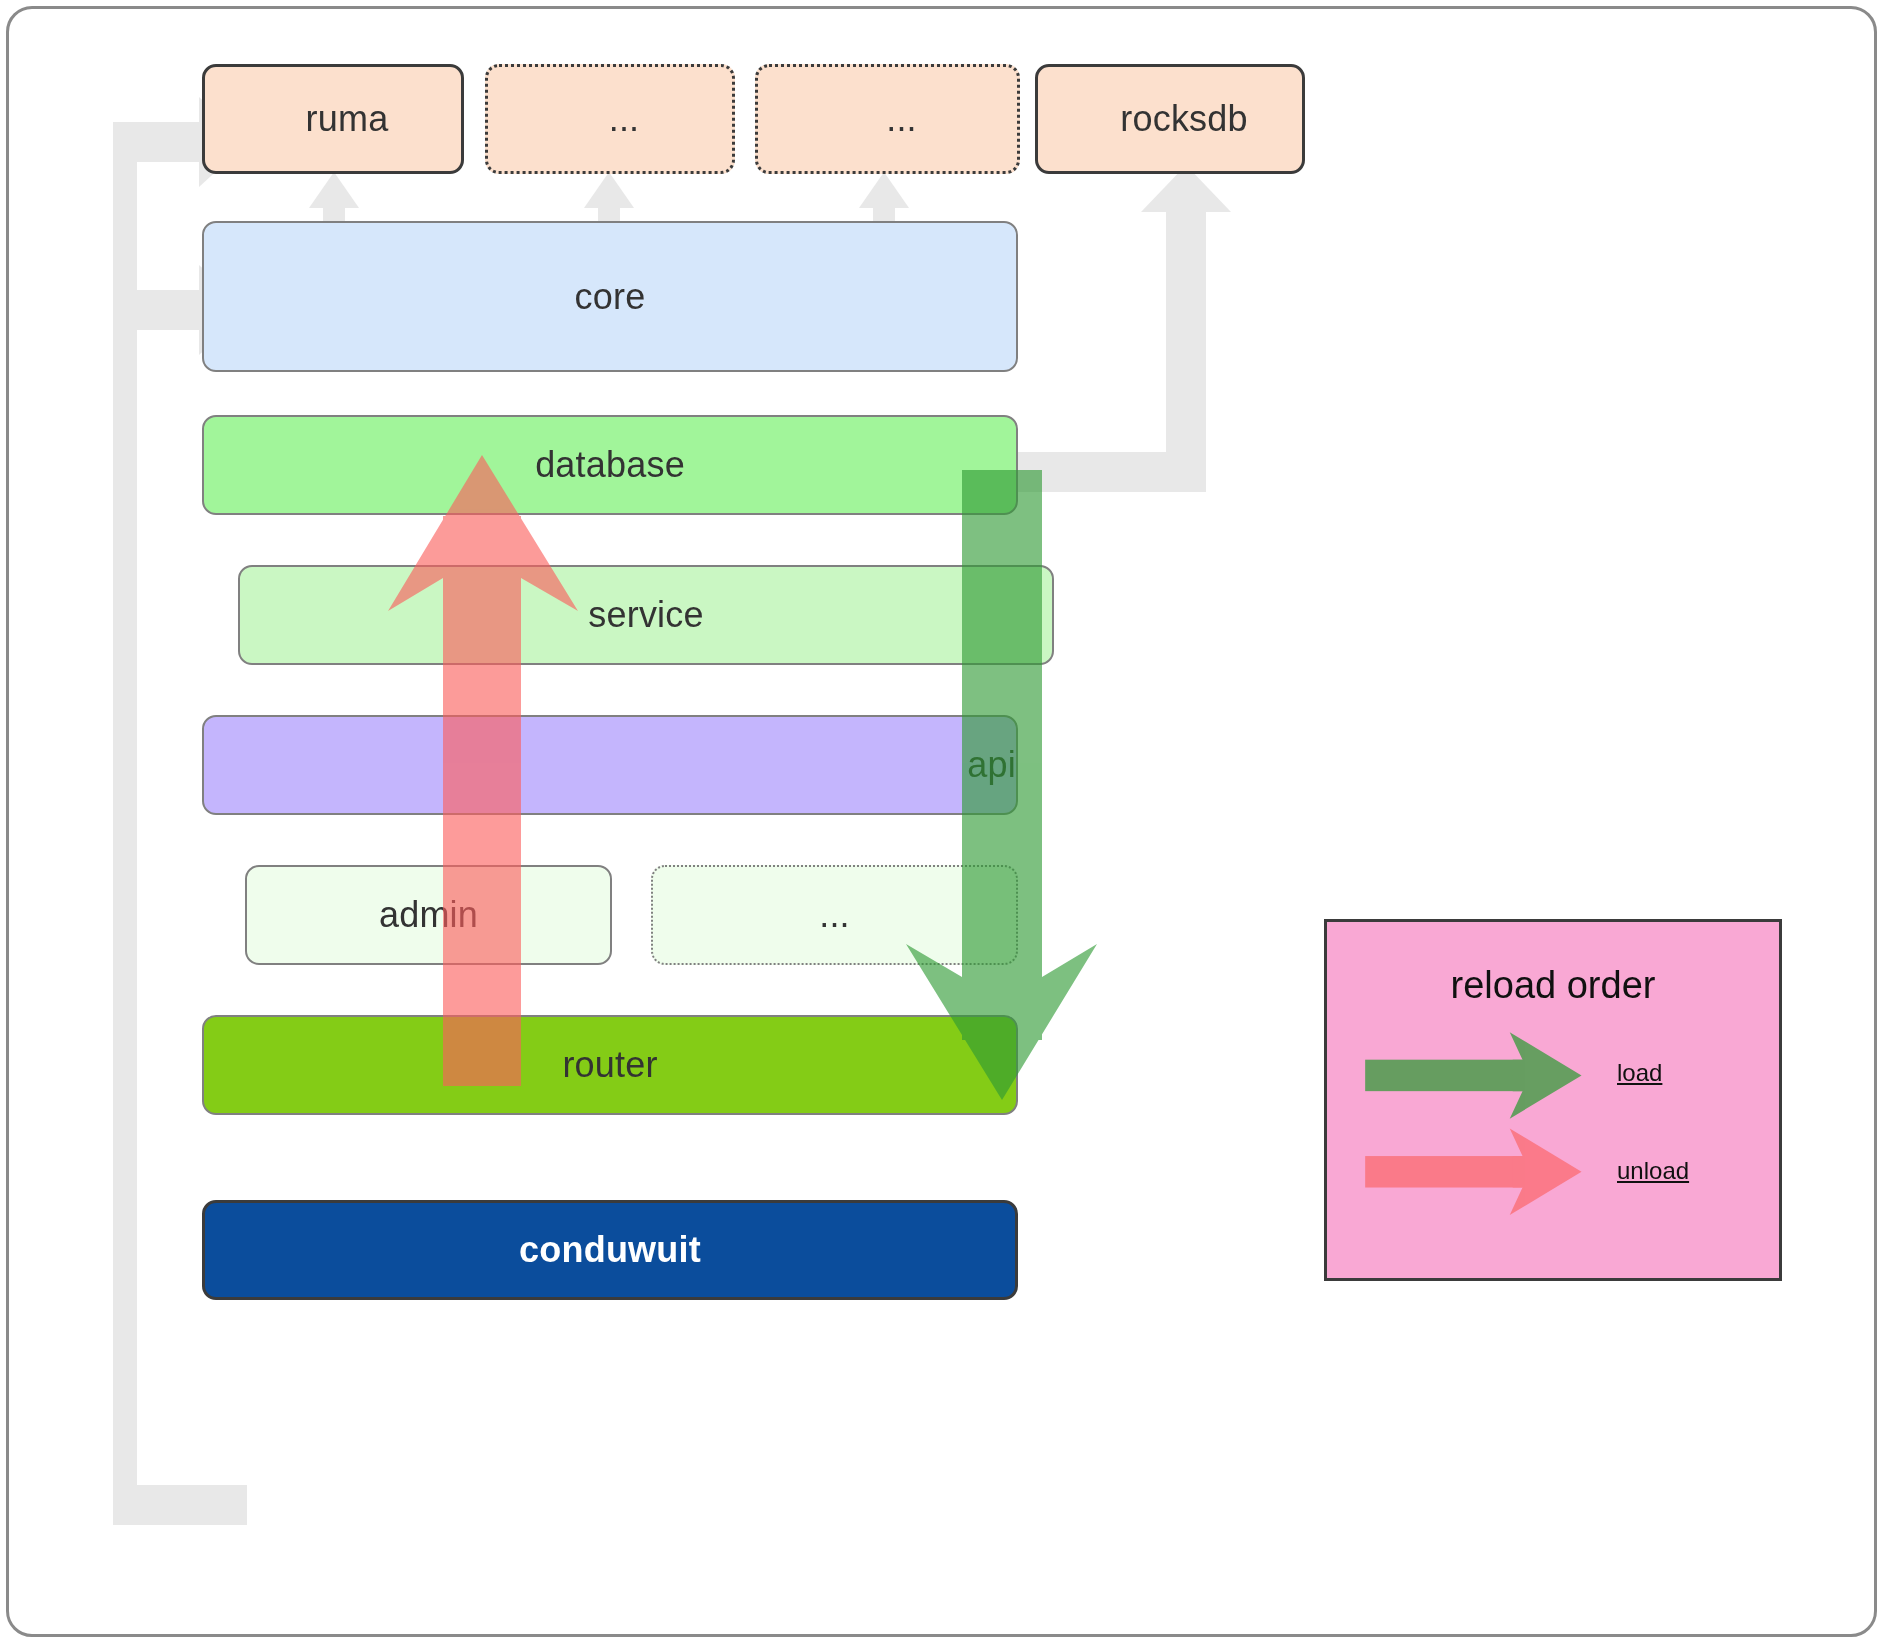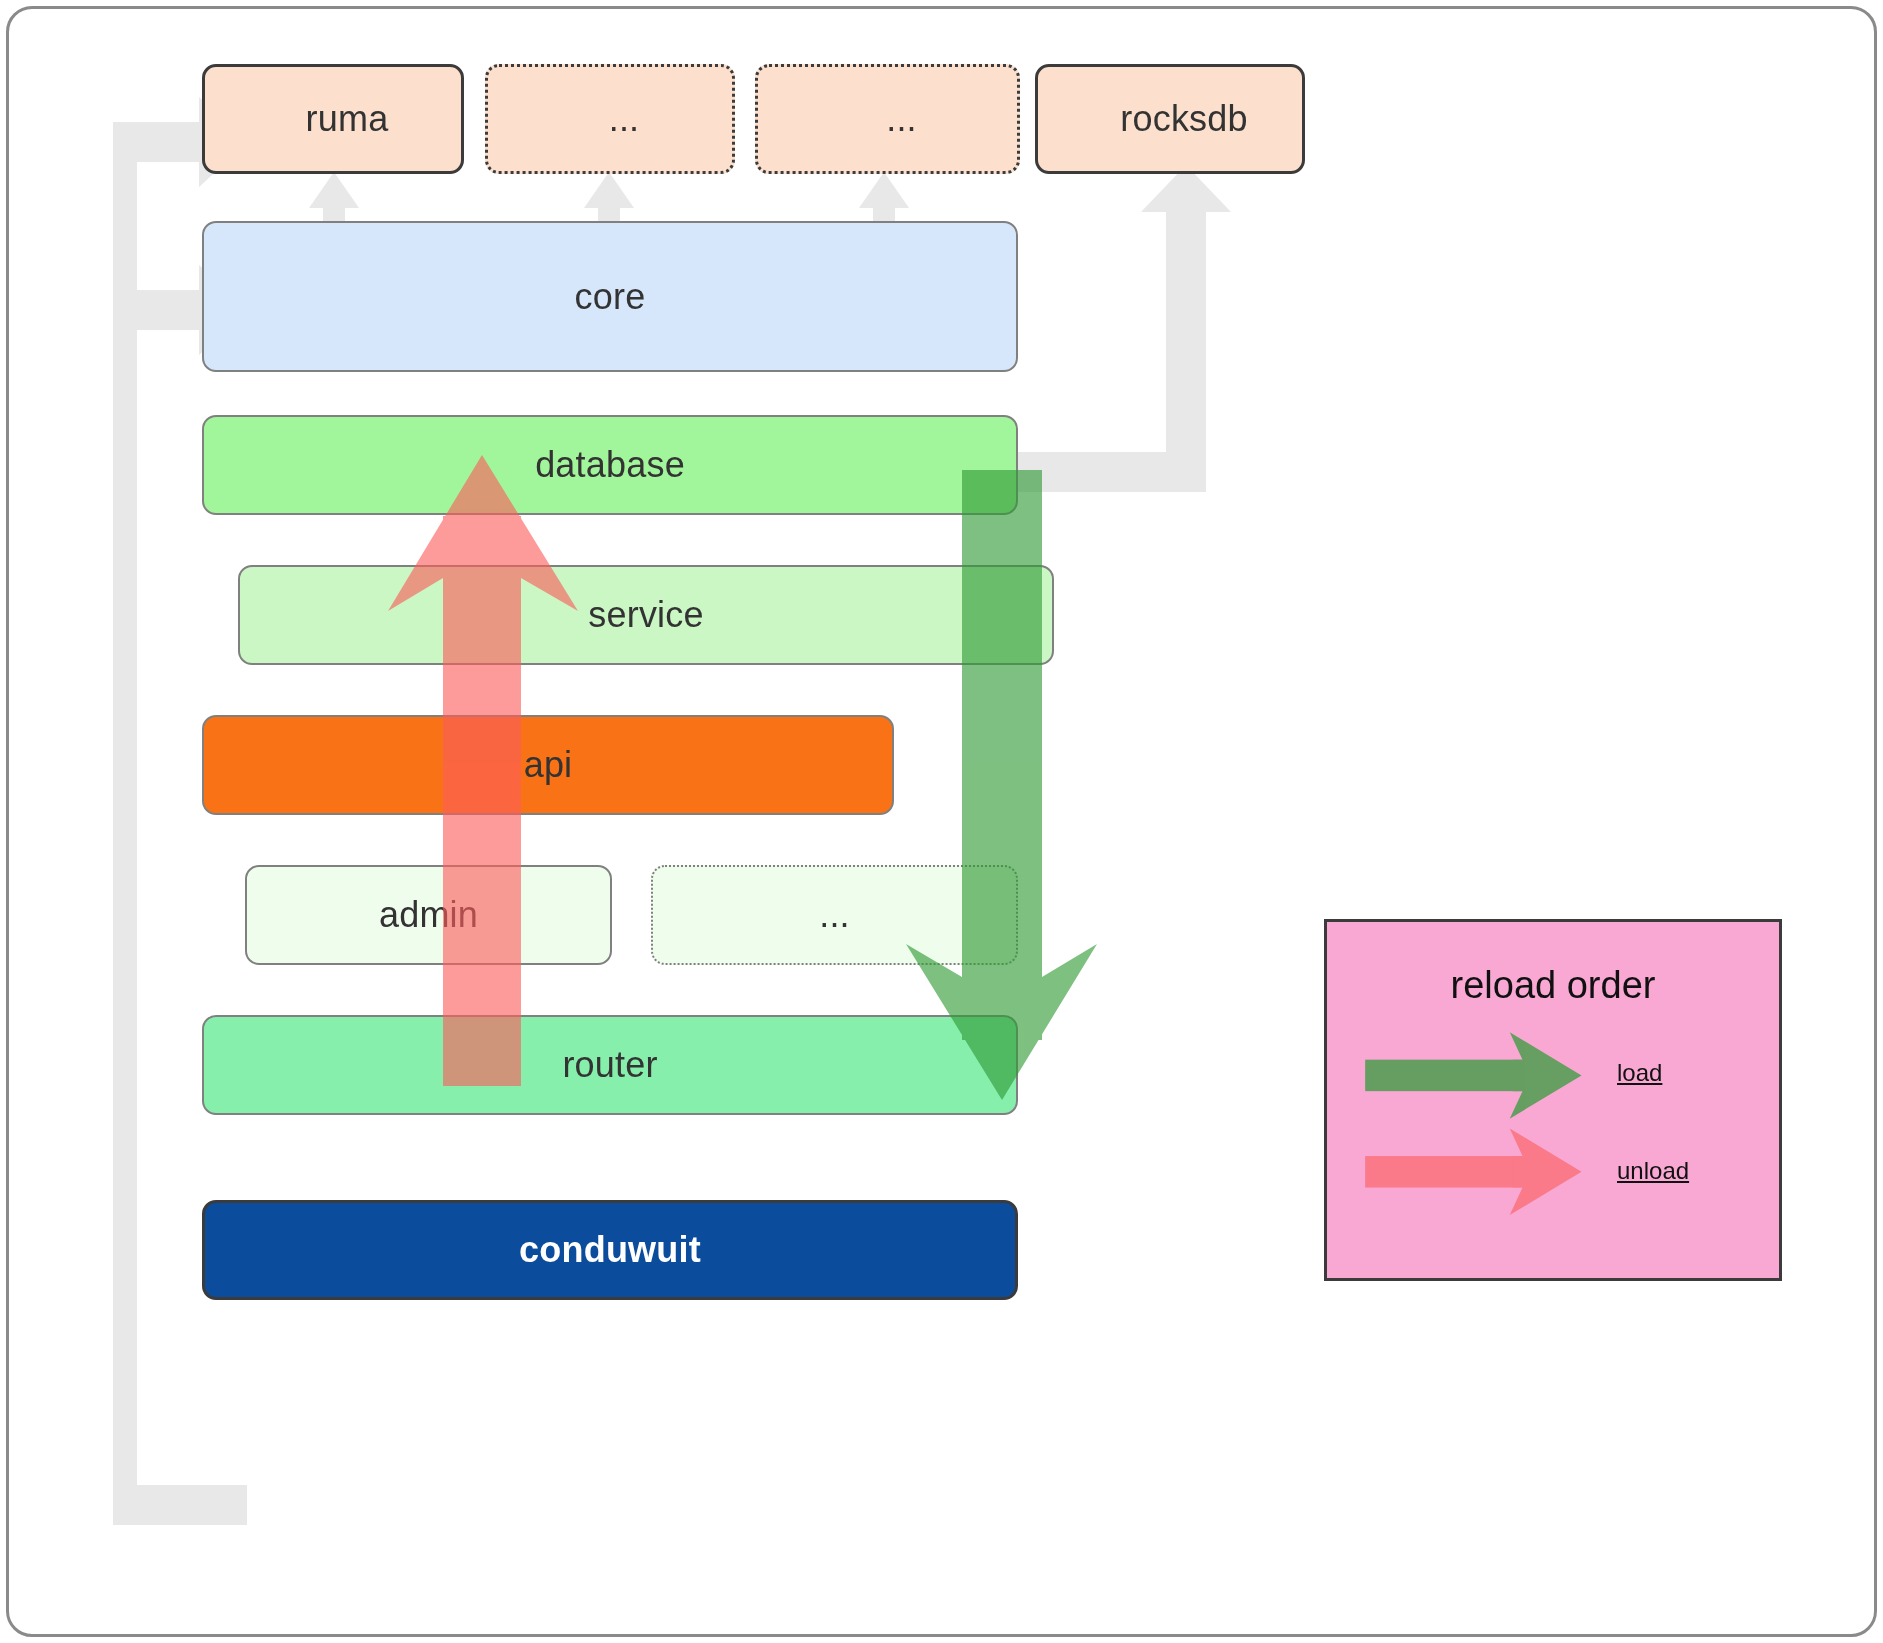--- a/index.html
+++ b/index.html
@@ -122,32 +122,32 @@
     </div>
 
     <div class="nbox solid-gray" style="left:202px;top:415px;width:816px;height:100px;background:#a1f59a;">
       <span>database</span>
     </div>
 
     <div class="nbox solid-gray" style="left:202px;top:565px;width:816px;height:100px;background:#caf7c3;margin-left:36px;">
       <span>service</span>
     </div>
 
-    <div class="nbox solid-gray" style="left:202px;top:715px;width:692px;height:100px;background:#f97316;">
+    <div class="nbox solid-gray" style="left:202px;top:715px;width:816px;height:100px;background:#c4b5fd;justify-content:flex-end;">
       <span>api</span>
     </div>
 
     <div class="nbox solid-gray" style="left:202px;top:865px;width:367px;height:100px;background:#effdec;margin-left:43px;">
       <span>admin</span>
     </div>
     <div class="nbox dotted-gray" style="left:651px;top:865px;width:367px;height:100px;background:#effdec;">
       <span>...</span>
     </div>
 
-    <div class="nbox solid-gray" style="left:202px;top:1015px;width:816px;height:100px;background:#86efac;">
+    <div class="nbox solid-gray" style="left:202px;top:1015px;width:816px;height:100px;background:#84cc16;">
       <span>router</span>
     </div>
 
     <div class="nbox solid-dark" style="left:202px;top:1200px;width:816px;height:100px;background:#0b4d9c;color:#ffffff;font-weight:bold;">
       <span>conduwuit</span>
     </div>
   </div>
 
   <svg class="ovl" viewBox="0 0 1883 1643" xmlns="http://www.w3.org/2000/svg">
 

